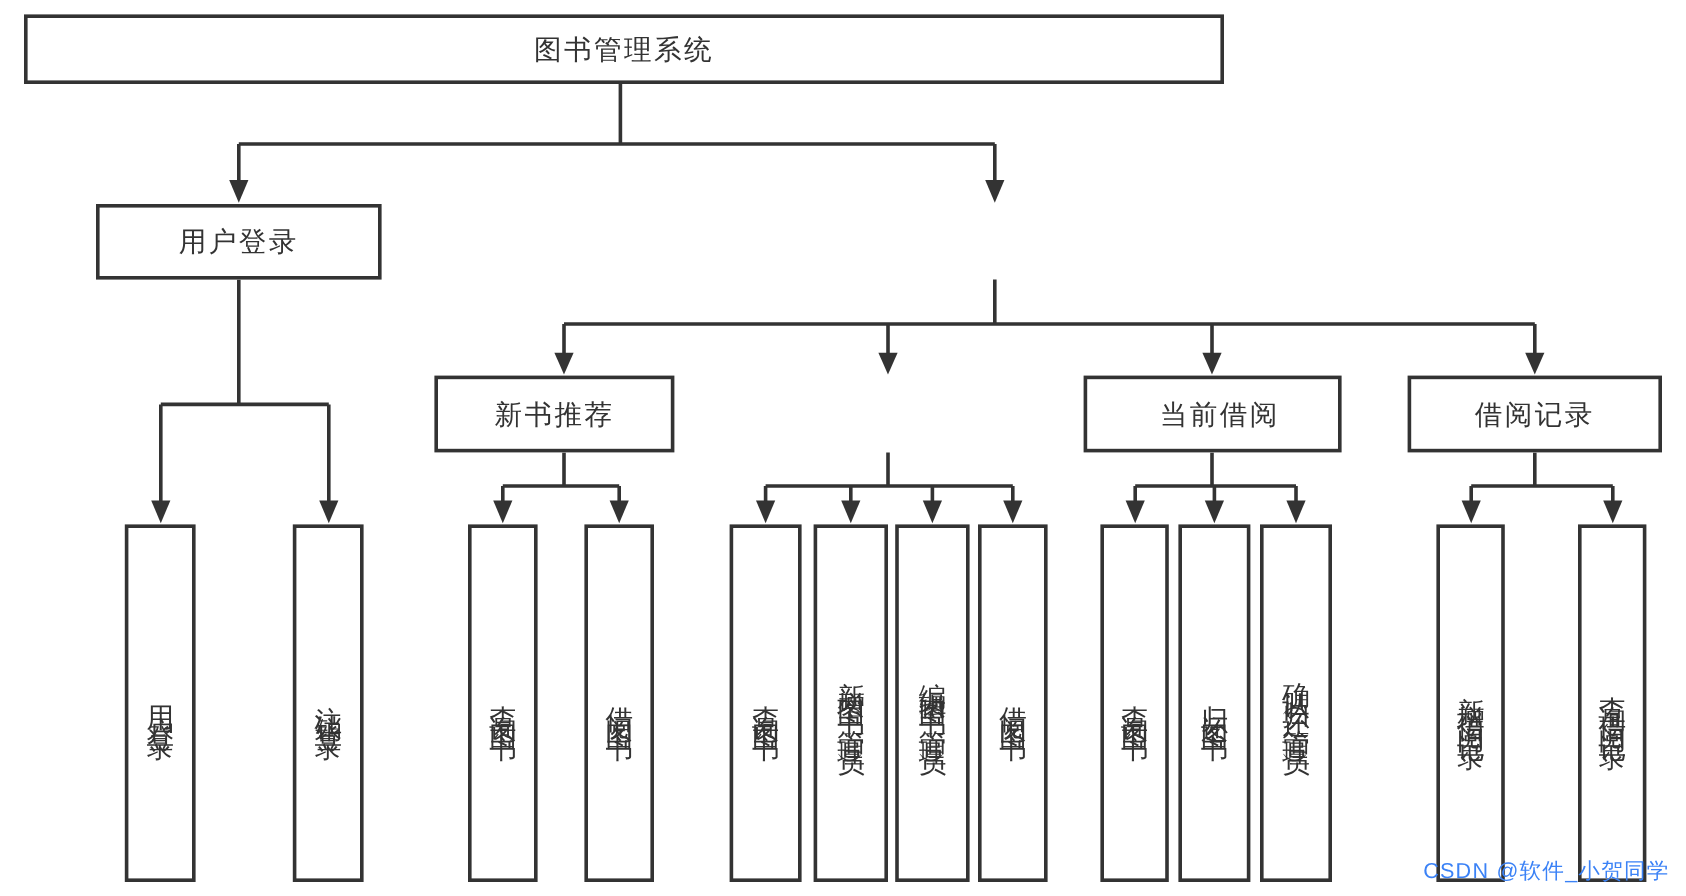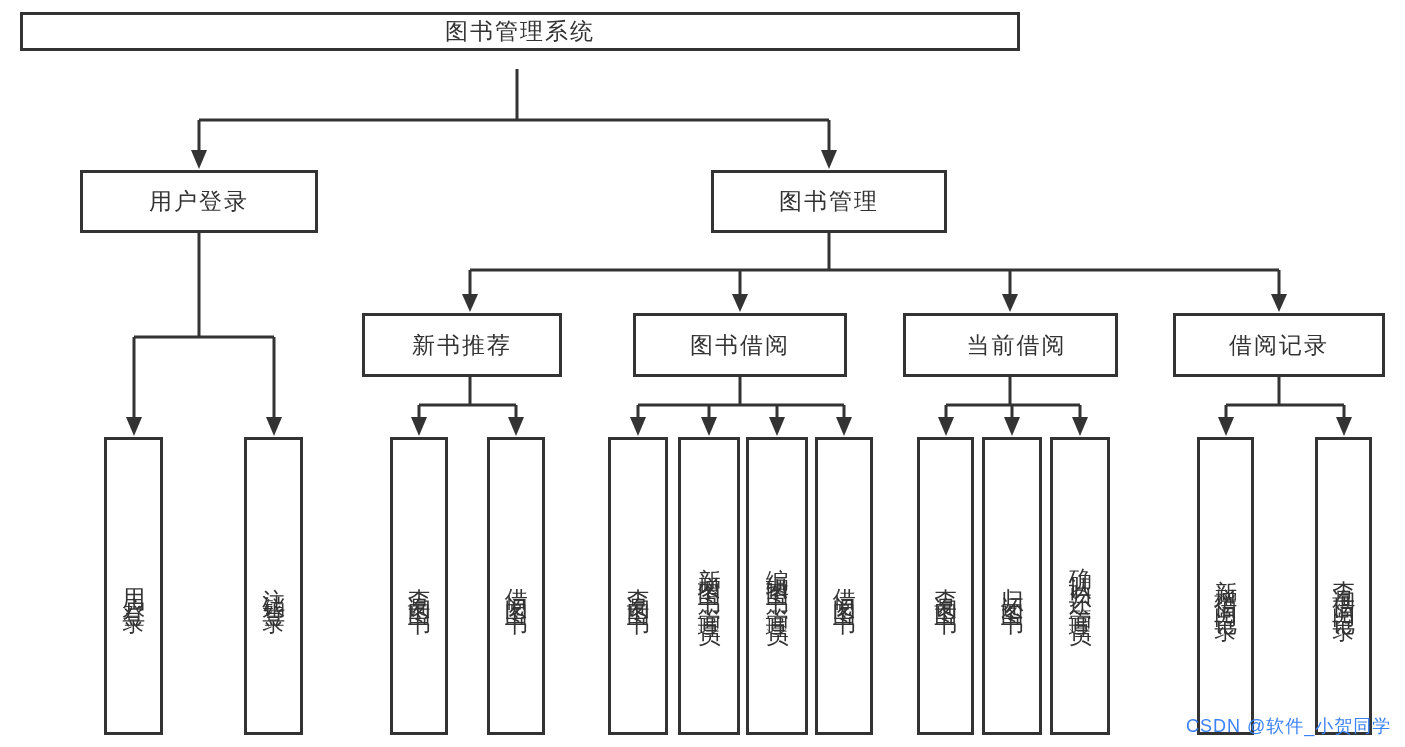--- a/index.html
+++ b/index.html
@@ -32,21 +32,21 @@
     align-items: center;
     justify-content: center;
     color: #333333;
     z-index: 2;
   }
   .node-h {
     font-size: 23px;
     letter-spacing: 2px;
     white-space: nowrap;
   }
-  .node-root   { left: 20px;  top: 12px;  width: 1000px; height: 39px; }
+  .node-root   { left: 20px;  top: 12px;  width: 1000px; height: 58px; }
   .node-l2-a   { left: 80px;  top: 170px; width: 238px;  height: 63px; }
   .node-l2-b   { left: 711px; top: 170px; width: 236px;  height: 63px; }
   .node-l3-a   { left: 362px; top: 313px; width: 200px;  height: 64px; }
   .node-l3-b   { left: 633px; top: 313px; width: 214px;  height: 64px; }
   .node-l3-c   { left: 903px; top: 313px; width: 215px;  height: 64px; padding-left: 12px; }
   .node-l3-d   { left: 1173px;top: 313px; width: 212px;  height: 64px; }
   .leaf {
     top: 437px;
     height: 298px;
   }
@@ -132,29 +132,23 @@
     <polygon class="arrowhead" points="1336,417 1352,417 1344,436"></polygon>
   </svg>
 
   <div class="node node-h node-root">
     <span>图书管理系统</span>
   </div>
 
   <div class="node node-h node-l2-a">
     <span>用户登录</span>
   </div>
-  <div class="node node-h node-l2-b">
-    <span>图书管理</span>
-  </div>
 
   <div class="node node-h node-l3-a">
     <span>新书推荐</span>
-  </div>
-  <div class="node node-h node-l3-b">
-    <span>图书借阅</span>
   </div>
   <div class="node node-h node-l3-c">
     <span>当前借阅</span>
   </div>
   <div class="node node-h node-l3-d">
     <span>借阅记录</span>
   </div>
 
   <div class="node leaf leaf-0">
     <span class="vtext">用户登录</span>

